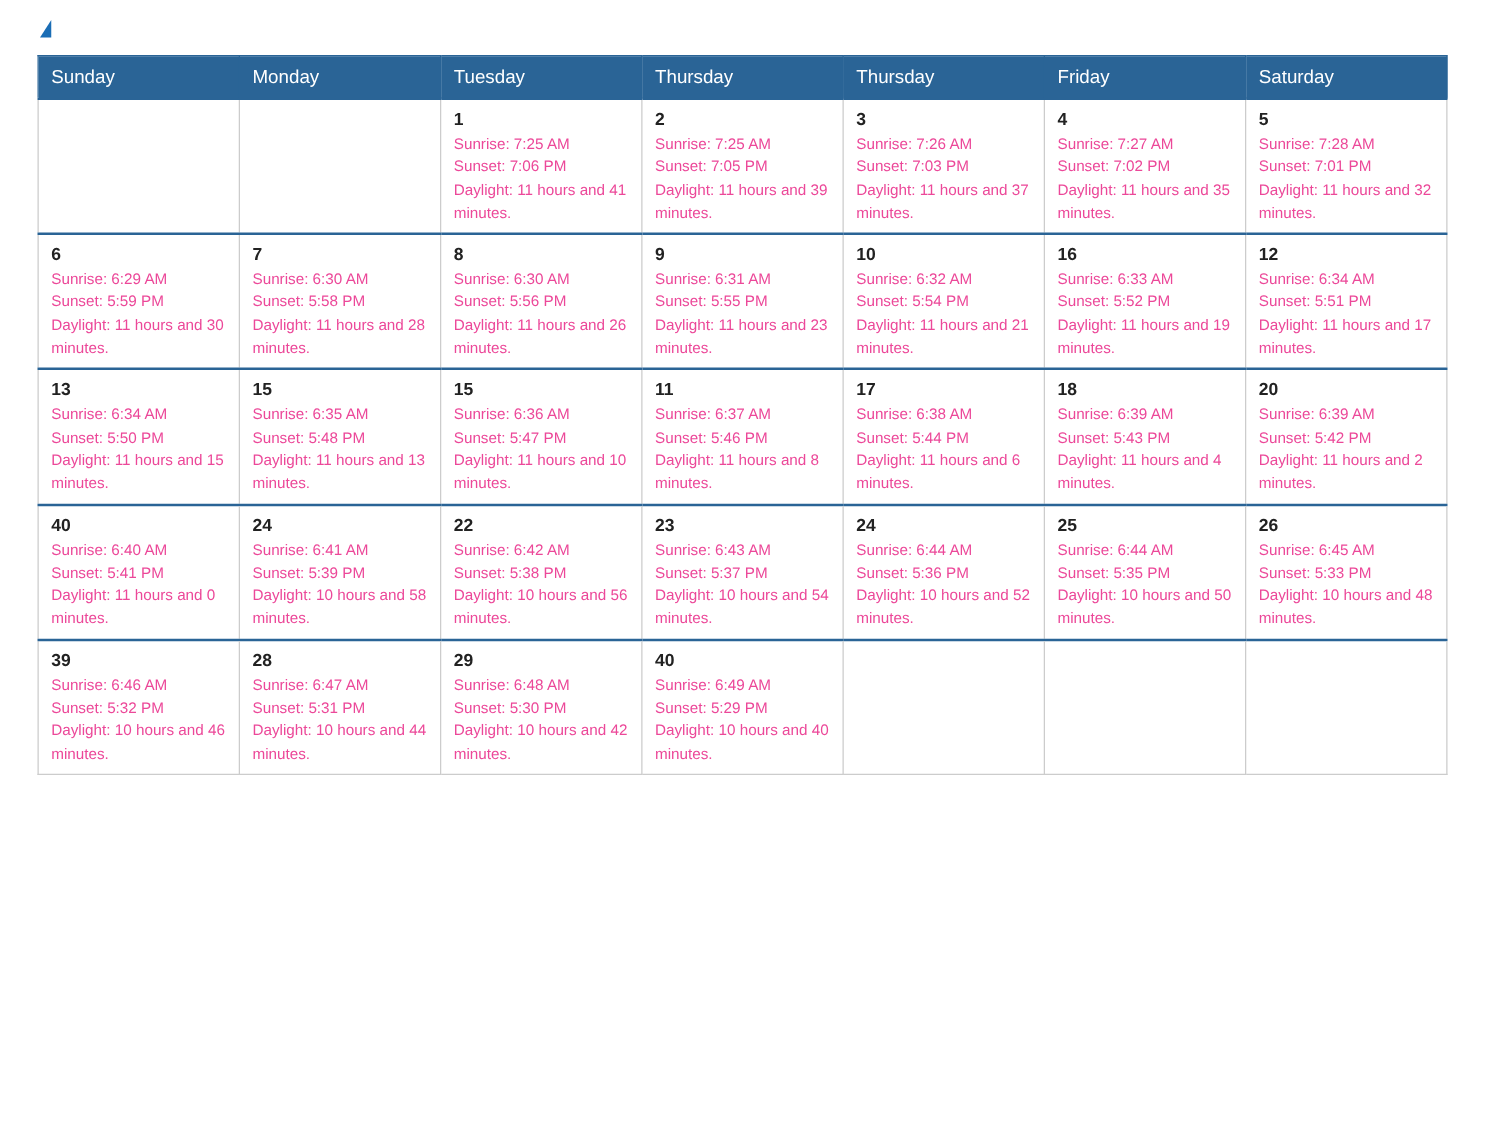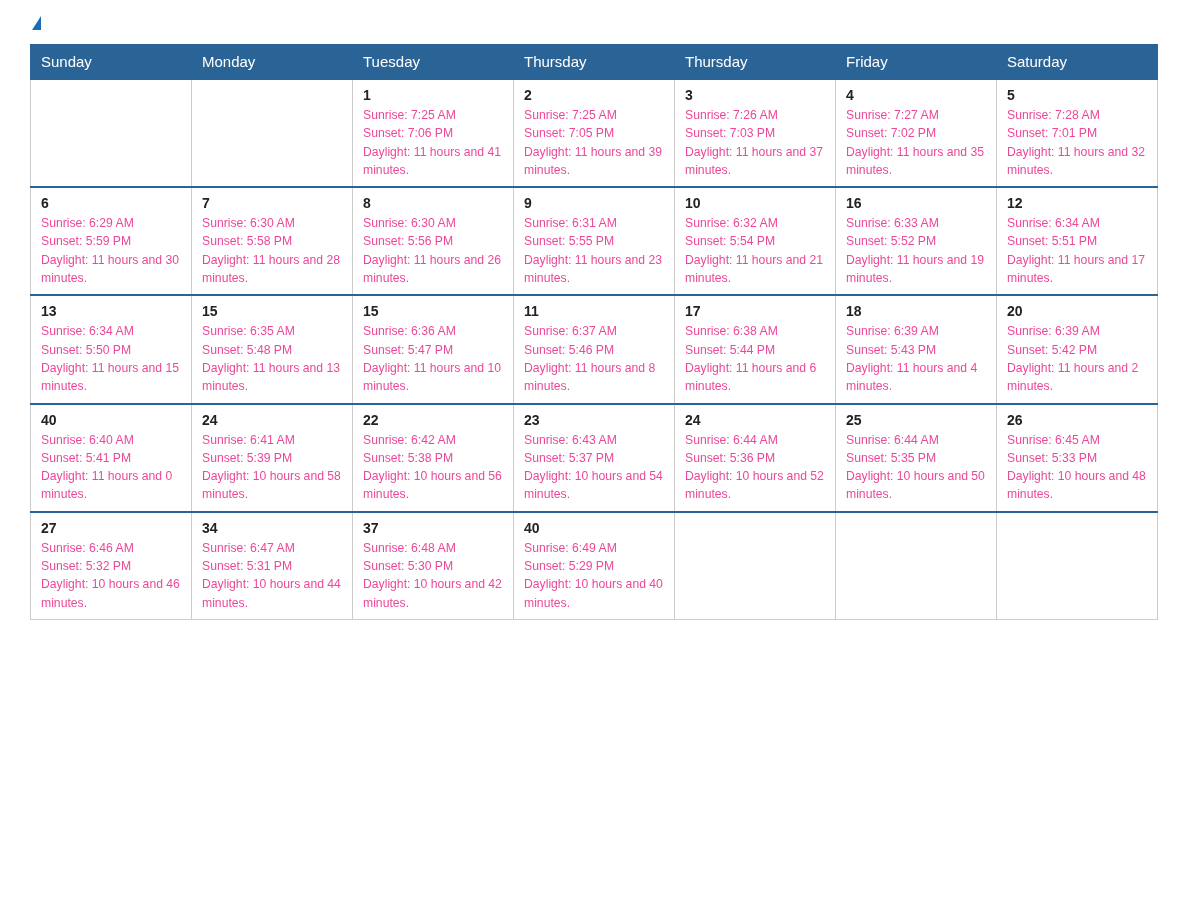--- a/index.html
+++ b/index.html
@@ -306,33 +306,33 @@
         <td>
           <div class="cell-inner">
             <div class="day-number">26</div>
             <div class="day-info">Sunrise: 6:45 AM<br>Sunset: 5:33 PM<br>Daylight: 10 hours and 48 minutes.</div>
           </div>
         </td>
       </tr>
       <tr>
         <td>
           <div class="cell-inner">
-            <div class="day-number">27</div>
+            <div class="day-number">39</div>
             <div class="day-info">Sunrise: 6:46 AM<br>Sunset: 5:32 PM<br>Daylight: 10 hours and 46 minutes.</div>
           </div>
         </td>
         <td>
           <div class="cell-inner">
-            <div class="day-number">34</div>
+            <div class="day-number">28</div>
             <div class="day-info">Sunrise: 6:47 AM<br>Sunset: 5:31 PM<br>Daylight: 10 hours and 44 minutes.</div>
           </div>
         </td>
         <td>
           <div class="cell-inner">
-            <div class="day-number">37</div>
+            <div class="day-number">29</div>
             <div class="day-info">Sunrise: 6:48 AM<br>Sunset: 5:30 PM<br>Daylight: 10 hours and 42 minutes.</div>
           </div>
         </td>
         <td>
           <div class="cell-inner">
             <div class="day-number">40</div>
             <div class="day-info">Sunrise: 6:49 AM<br>Sunset: 5:29 PM<br>Daylight: 10 hours and 40 minutes.</div>
           </div>
         </td>
         <td class="empty-cell"></td>

